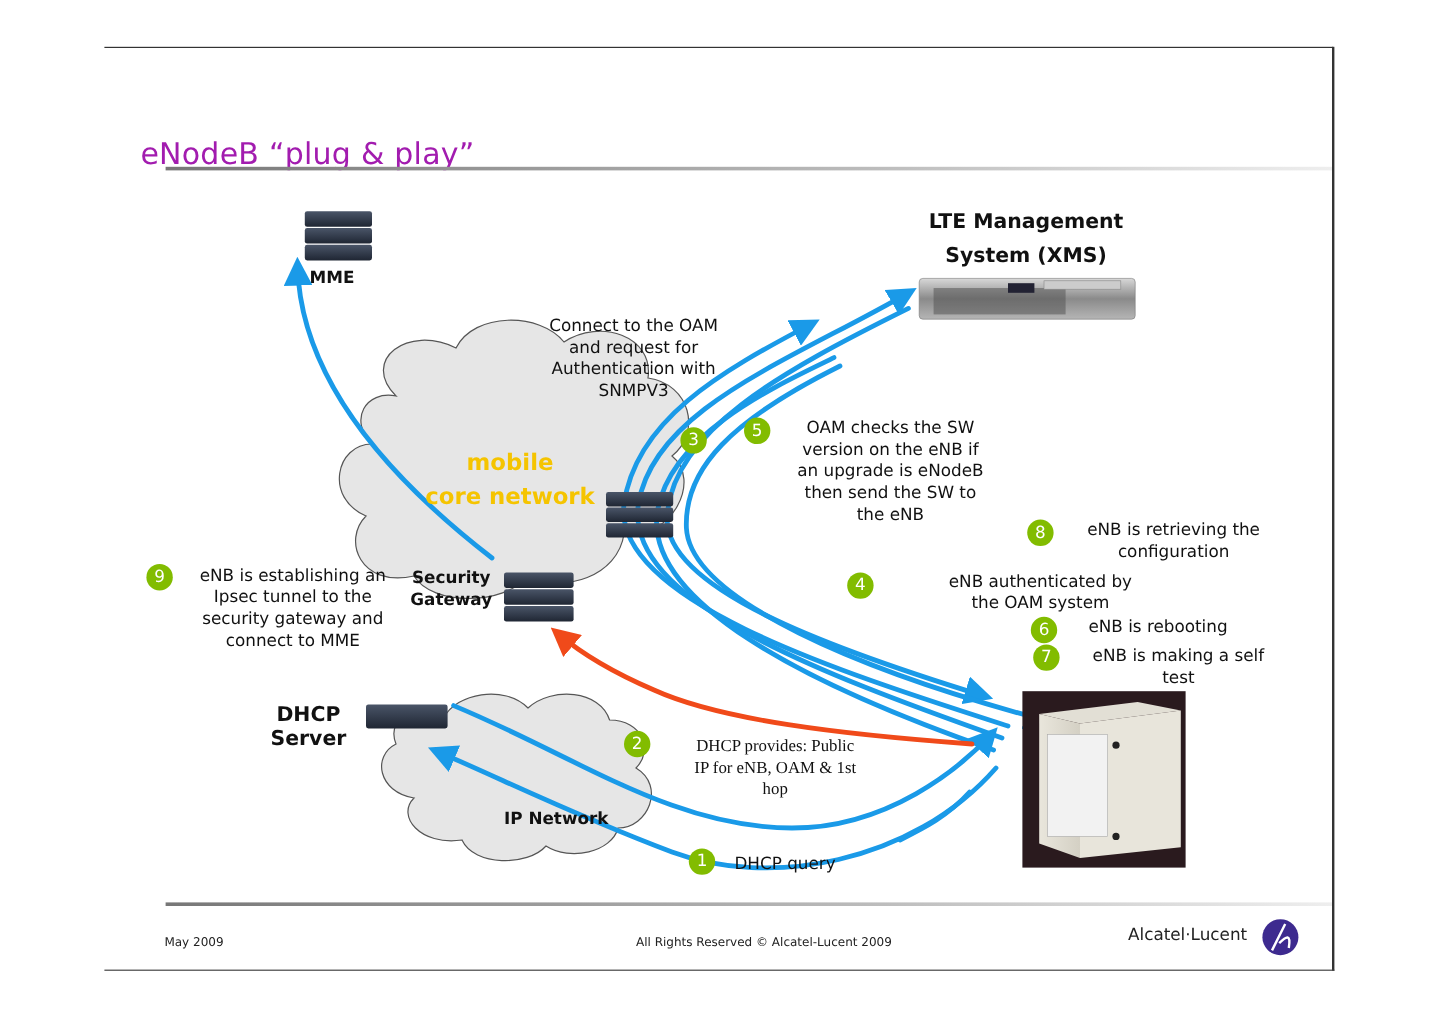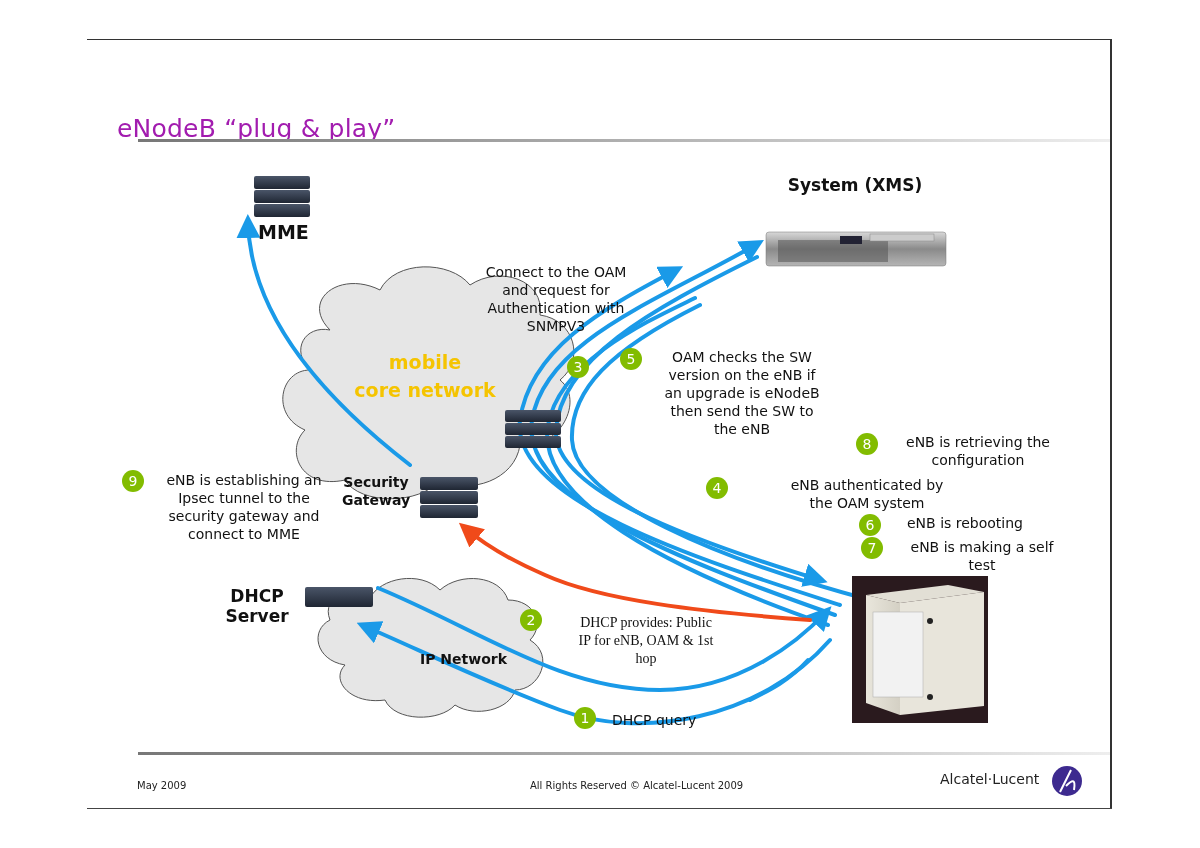--- a/index.html
+++ b/index.html
@@ -11,21 +11,21 @@
   .frame-bottom { left:87px; top:808px; width:1025px; height:1px; background:#444; }
   .title { left:117px; top:100px; font-size:25px; color:#a21caf; letter-spacing:0.2px;margin-top:14px; }
   .title-rule { left:138px; top:139px; width:972px; height:3px;
                 background:linear-gradient(to right,#777,#bbb 60%,#eee); }
   .footer-rule { left:138px; top:752px; width:972px; height:3px;
                  background:linear-gradient(to right,#777,#bbb 60%,#eee); }
   .footer-text { font-size:10px; color:#222; }
   .diagram { left:0; top:0; }
   .lbl { position:absolute; text-align:center; font-size:14px; line-height:18px; color:#111; white-space:nowrap; }
   .lbl-bold { font-weight:bold; font-size:16px; line-height:19px; }
-  .cloud-label { position:absolute; text-align:center; white-space:nowrap; font-weight:bold; }
+  .cloud-label { position:absolute; text-align:center; white-space:nowrap; font-weight:bold;margin-top:24px; }
   .badge { position:absolute; width:22px; height:22px; border-radius:50%;
            background:#82bc00; color:#fff; font-size:14px; line-height:22px; text-align:center; }
   .logo-text { font-size:14px; color:#222; }
 </style>
 </head>
 <body>
 
 <div class="abs frame-top"></div>
 <div class="abs frame-right"></div>
 <div class="abs frame-bottom"></div>
@@ -122,23 +122,24 @@
     <circle cx="930" cy="621" r="3" fill="#222"></circle>
     <circle cx="930" cy="697" r="3" fill="#222"></circle>
   </g>
 
   <g>
     <circle cx="1067" cy="781" r="15" fill="#3d2a8f"></circle>
     <path d="M1060,792 L1071,770 M1066,786 C1072,780 1076,778 1074,790" stroke="#fff" stroke-width="2" fill="none"></path>
   </g>
 </svg>
 
-<div class="lbl lbl-bold" style="left:258px; top:223px; font-size:19px;">MME</div>
+<div class="lbl lbl-bold" style="left:258px; top:223px; font-size:14px;">MME</div>
 
 <div class="lbl lbl-bold" style="left:770px; top:171px; width:170px; font-size:17px; line-height:28px;">
+  <div>LTE Management</div>
   <div>System (XMS)</div>
 </div>
 
 <div class="lbl lbl-bold" style="left:340px; top:473px; width:72px; font-size:14px; line-height:18px;">
   <div>Security</div>
   <div>Gateway</div>
 </div>
 
 <div class="lbl lbl-bold" style="left:222px; top:586px; width:70px; font-size:17px; line-height:20px;">
   <div>DHCP</div>
@@ -164,21 +165,21 @@
 <div class="lbl" style="left:612px; top:711px; text-align:center;">
   <div>DHCP query</div>
 </div>
 
 <div class="lbl" style="left:552px; top:614px; width:188px;font-family:Liberation Serif, serif;">
   <div>DHCP provides: Public</div>
   <div>IP for eNB, OAM &amp; 1st</div>
   <div>hop</div>
 </div>
 
-<div class="lbl" style="left:472px; top:263px; width:168px;">
+<div class="lbl" style="left:444px; top:263px; width:168px;">
   <div>Connect to the OAM</div>
   <div>and request for</div>
   <div>Authentication with</div>
   <div>SNMPV3</div>
 </div>
 
 <div class="lbl" style="left:777px; top:476px; width:180px;">
   <div>eNB authenticated by</div>
   <div>the OAM system</div>
 </div>

